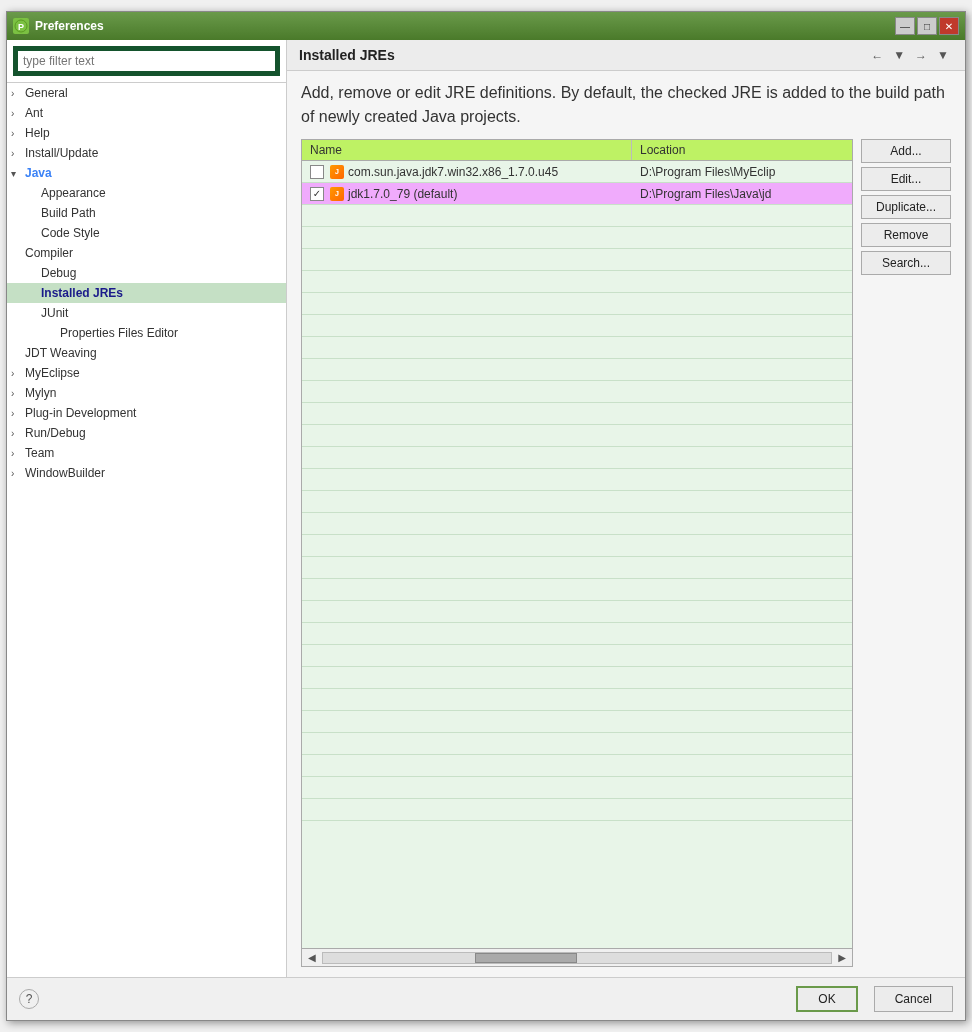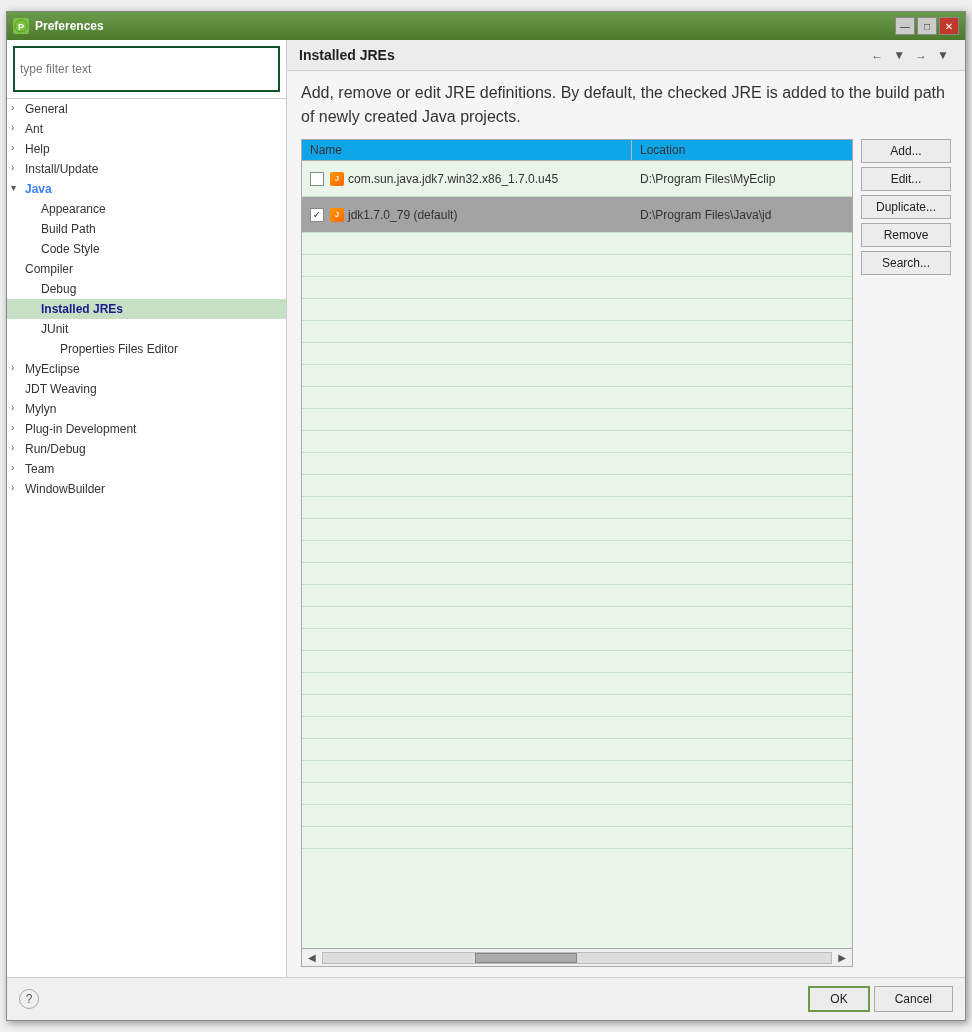--- a/index.html
+++ b/index.html
@@ -93,41 +93,42 @@
       flex-shrink: 0;
       overflow: hidden;
     }
     .filter-input-wrap {
       padding: 6px;
       border-bottom: 1px solid #ccc;
       background: white;
     }
     .filter-input {
       width: 100%;
-      padding: 14px 5px;
-      border: 2px solid #14532d;
+      padding: 3px 5px;
+      border: 5px solid #14532d;
       font-size: 12px;
       color: #404040;
       outline: none;
     }
     .tree-area {
       flex: 1;
       overflow-y: auto;
       background: white;
     }
     .tree-item {
       padding: 2px 0;
       cursor: pointer;
       white-space: nowrap;
     }
     .tree-item.selected {
       background: #c5e0c5;
     }
     .tree-row {
       display: flex;
+      align-items: center;
       padding: 1px 4px;
     }
     .arrow {
       display: inline-block;
       width: 14px;
       font-size: 10px;
       color: #555;
       flex-shrink: 0;
     }
     .arrow.open::before { content: "▾"; }
@@ -204,21 +205,21 @@
     }
     .jre-table-container {
       flex: 1;
       display: flex;
       flex-direction: column;
       border: 1px solid #aaa;
       overflow: hidden;
     }
     .table-header {
       display: flex;
-      background: #0ea5e9;
+      background: #bef264;
       border-bottom: 1px solid #aaa;
       flex-shrink: 0;
     }
     .th {
       padding: 3px 8px;
       font-weight: normal;
       font-size: 12px;
       color: #333;
       border-right: 1px solid #bbb;
       flex-shrink: 0;
@@ -228,24 +229,24 @@
     .th.loc-col { flex: 1; }
     .table-body {
       flex: 1;
       overflow-y: auto;
       background: #e8f5e8;
     }
     .table-row {
       display: flex;
       align-items: center;
       border-bottom: 1px solid #c8e0c8;
-      height: 36px;
+      height: 22px;
     }
     .table-row.selected-row {
-      background: #a3a3a3;
+      background: #f0abfc;
       justify-content: space-between;
     }
     .td {
       padding: 2px 8px;
       font-size: 12px;
       color: #333;
       overflow: hidden;
       text-overflow: ellipsis;
       white-space: nowrap;
       flex-shrink: 0;
@@ -350,21 +351,21 @@
       border-radius: 50%;
       display: flex;
       align-items: center;
       justify-content: center;
       font-size: 12px;
       color: #555;
       cursor: pointer;
     }
     .bottom-buttons {
       display: flex;
-      gap: 4px;
+      gap: 16px;
     }
     .bottom-btn {
       padding: 4px 20px;
       background: #ececec;
       border: 1px solid #aaa;
       font-size: 12px;
       cursor: pointer;
       color: #222;
     }
     .bottom-btn.ok {
@@ -487,29 +488,29 @@
           </div>
 
           <div class="tree-item">
             <div class="tree-row" style="padding-left: 53px;">
               <span class="tree-label">Properties Files Editor</span>
             </div>
           </div>
 
           <div class="tree-item">
             <div class="tree-row">
-              <span class="arrow closed"></span>
-              <span class="tree-label">MyEclipse</span>
-            </div>
-          </div>
-
-          <div class="tree-item">
-            <div class="tree-row">
               <span class="arrow none"></span>
               <span class="tree-label">JDT Weaving</span>
+            </div>
+          </div>
+
+          <div class="tree-item">
+            <div class="tree-row">
+              <span class="arrow closed"></span>
+              <span class="tree-label">MyEclipse</span>
             </div>
           </div>
 
           <div class="tree-item">
             <div class="tree-row">
               <span class="arrow closed"></span>
               <span class="tree-label">Mylyn</span>
             </div>
           </div>
 

